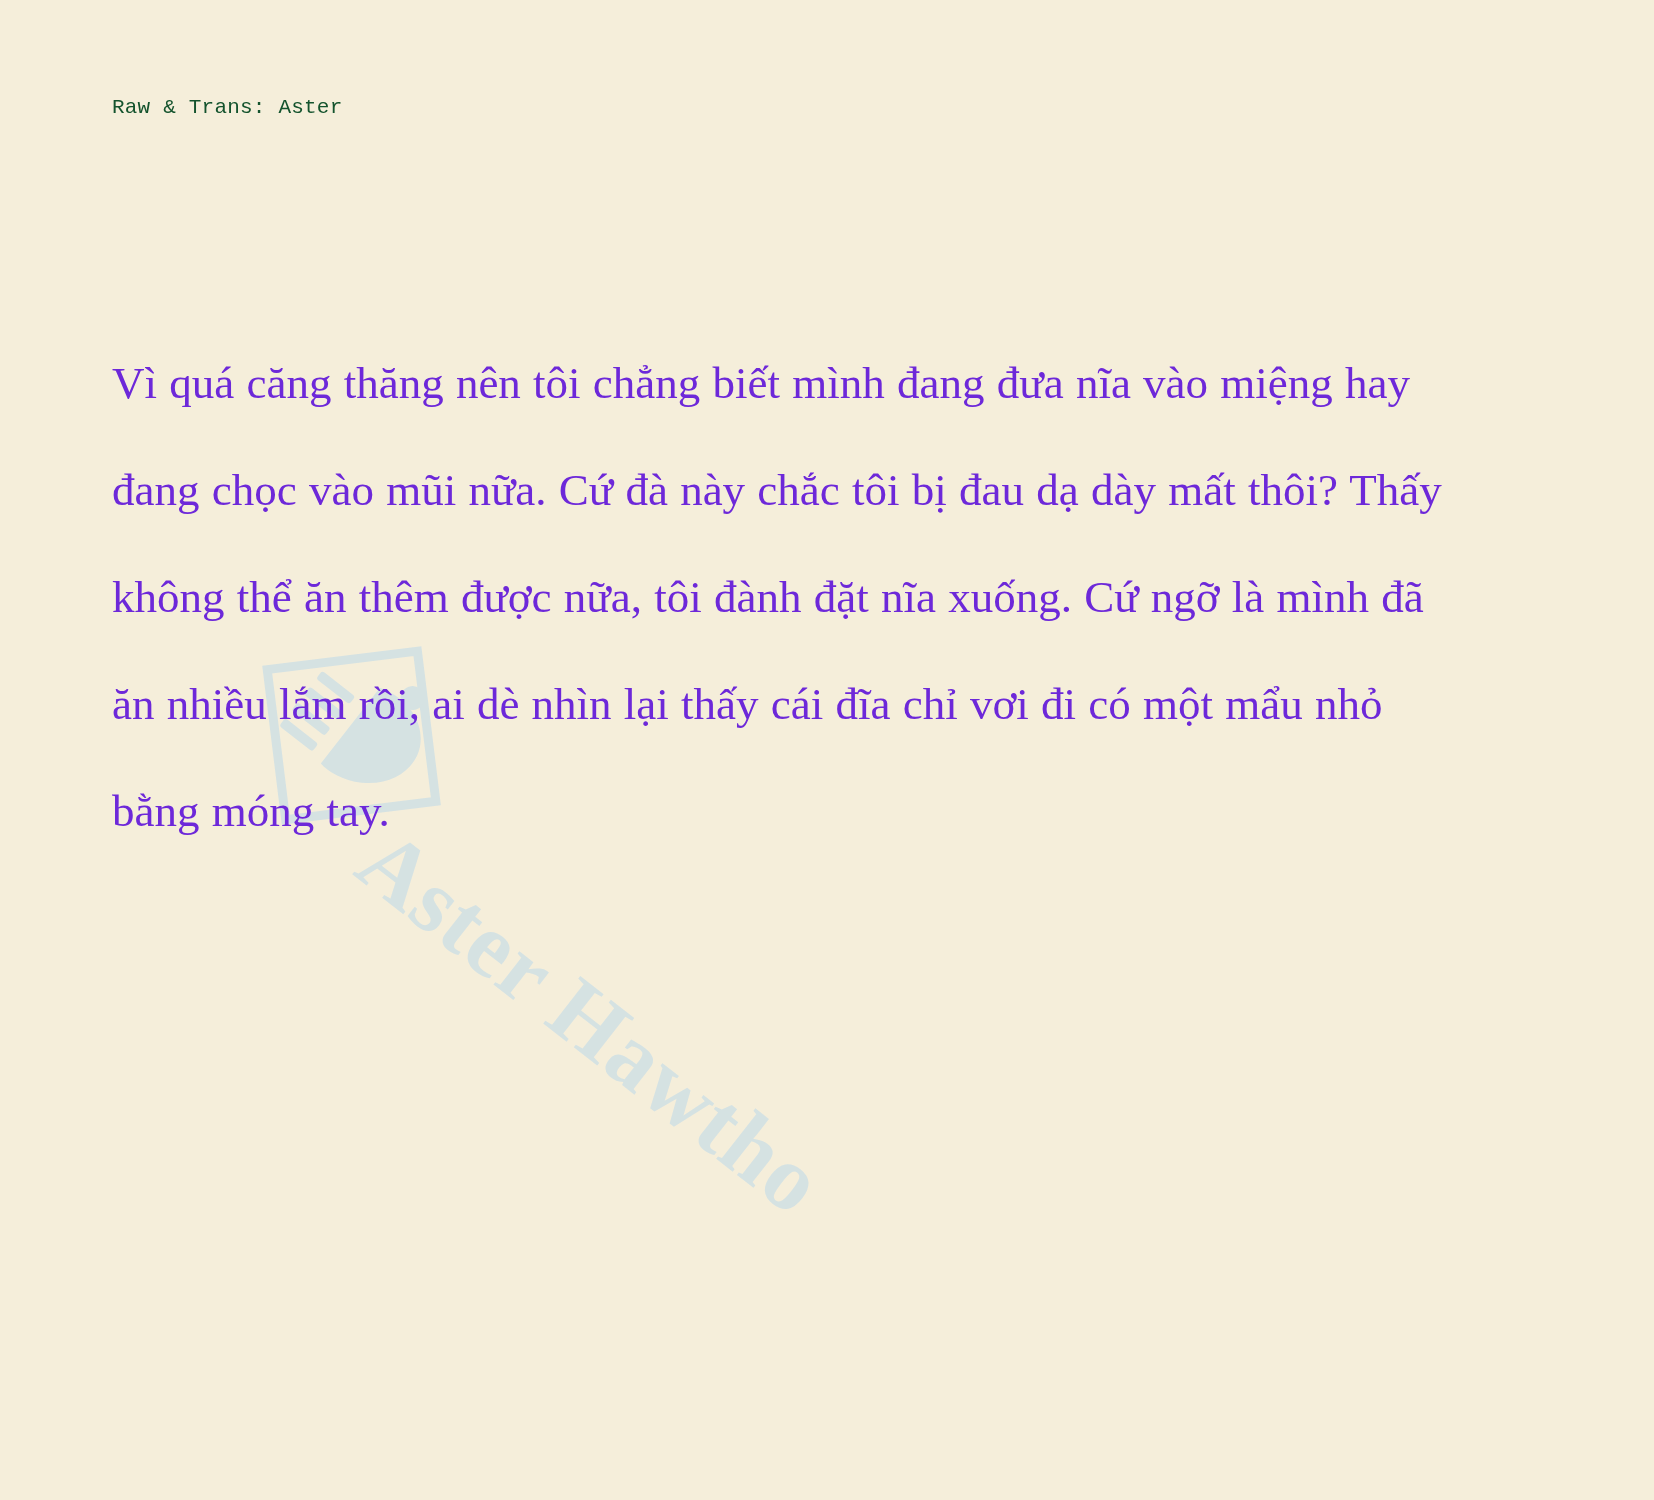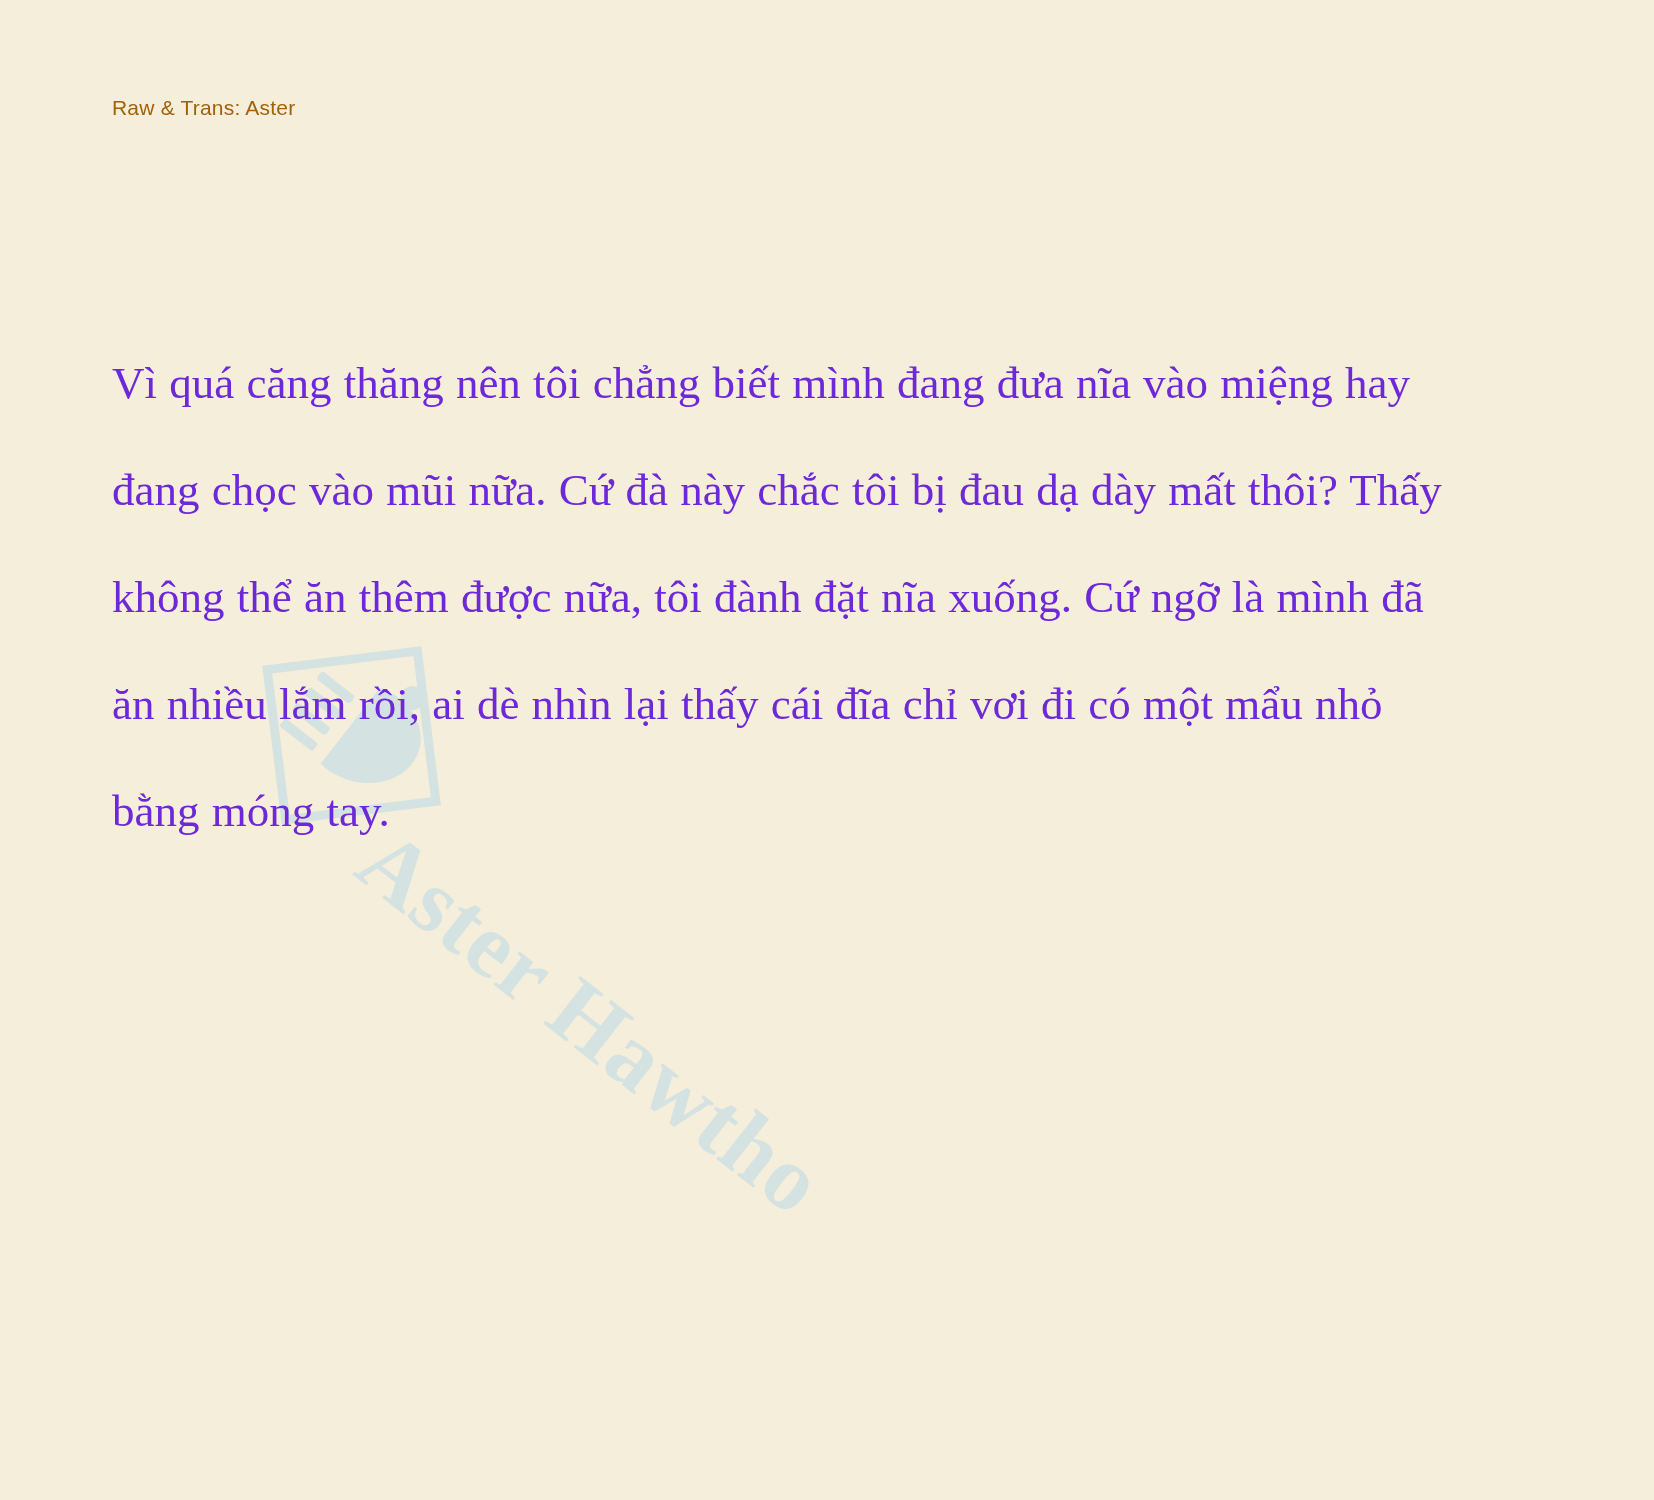--- a/index.html
+++ b/index.html
@@ -53,23 +53,23 @@
     top: 0px;
     width: 250px;
     height: 250px;
   }
 
   
   .credit {
     position: absolute;
     left: 112px;
     top: 96px;
-    font-family: Liberation Sans, sans-serif;
+    font-family: Liberation Mono, monospace;
     font-size: 21px;
-    color: #a16207;
+    color: #14532d;
     letter-spacing: 0.2px;
   }
 
   
   .content {
     position: absolute;
     left: 112px;
     top: 330px;
     width: 1360px;
   }

